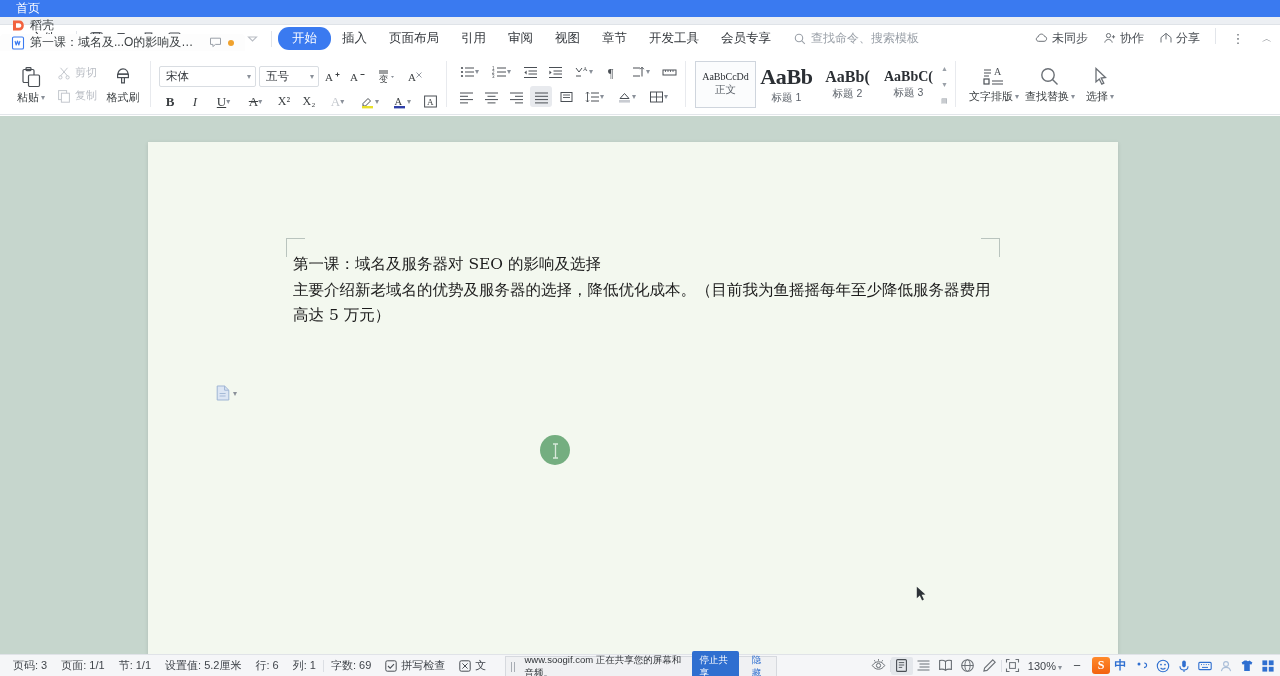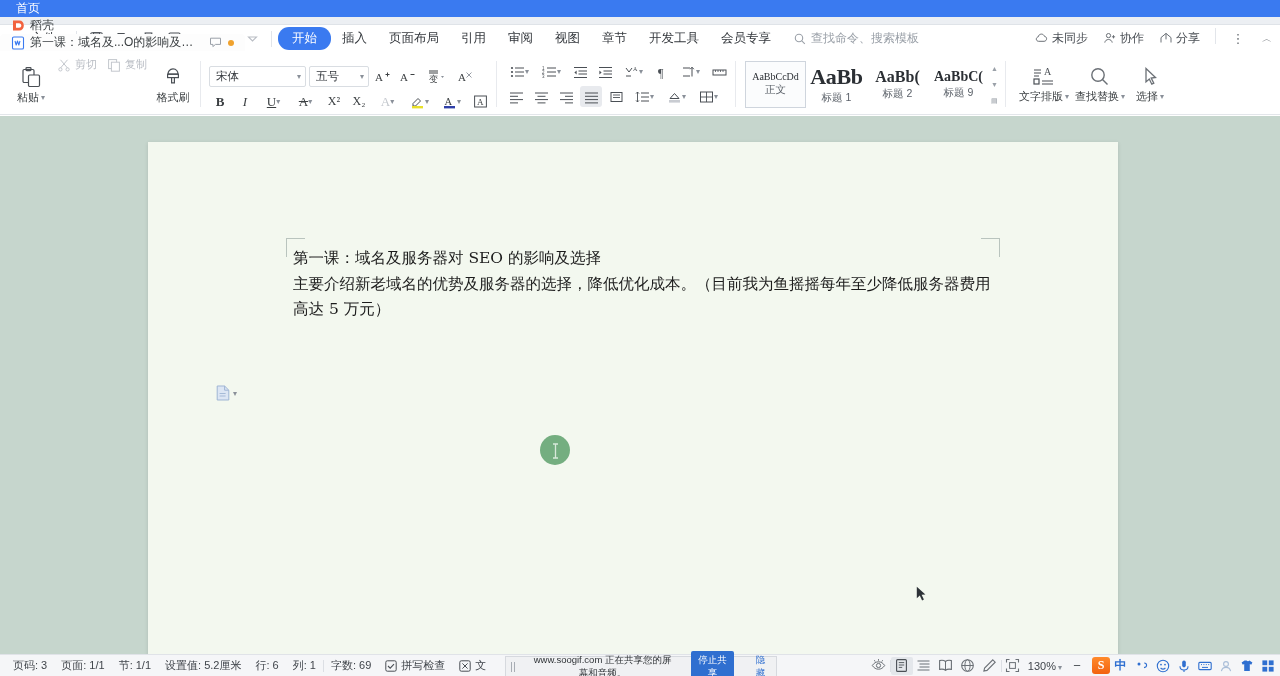--- a/index.html
+++ b/index.html
@@ -89,21 +89,21 @@
   }
   .rgroup { display: flex; align-items: stretch; padding: 0 5px; position: relative; }
   .rgroup + .rgroup::before {
     content:""; position:absolute; left:0; top:7px; bottom:7px; width:1px; background:#e8eaee;
   }
   .bigbtn {
     display: flex; flex-direction: column; align-items: center; justify-content: center;
     width: 44px; font-size: 11px; color: #3c4043; gap: 1px; padding-top:2px;
   }
   .bigbtn .lbl { display: flex; align-items: center; gap: 2px; font-size: 11px; }
-  .smallcol { display: flex; flex-direction: row; justify-content: center; gap: 2px; }
+  .smallcol { display: flex; flex-direction: column; justify-content: center; gap: 2px; }
   .smallbtn {
     display: flex; align-items: center; gap: 4px; font-size: 11px;
     color: #b9bdc4; padding: 2px 4px; height: 21px;
   }
   .fontrow { display: flex; align-items: center; gap: 3px; padding: 2px 0; }
   .fbox {
     height: 21px; border: 1px solid #d9dde2; background: #fff; border-radius: 2px;
     display: flex; align-items: center; justify-content: space-between;
     font-size: 11.5px; color: #33373c; padding: 0 4px 0 6px;
   }
@@ -139,21 +139,21 @@
   }
   .page {
     position: absolute; left: 148px; top: 26px; width: 970px; height: 533px;
     background: #f3f8ef;
     box-shadow: 0 1px 4px rgba(0,0,0,0.12);
   }
   .corner { position: absolute; width: 19px; height: 19px; }
   .corner.tl { left: 138px; top: 96px; border-left: 1px solid #b9c4be; border-top: 1px solid #b9c4be; }
   .corner.tr { right: 118px; top: 96px; border-right: 1px solid #b9c4be; border-top: 1px solid #b9c4be; }
   .doctext {
-    position: absolute; left: 145px; top: 104px; right: 122px;
+    position: absolute; left: 145px; top: 110px; right: 122px;
     font-family: "DejaVu Serif", "Liberation Serif", serif;
     font-size: 15.5px; color: #1c1c1c; line-height: 25.5px;
   }
   .doctext p { margin: 0; }
   .paste-badge {
     position: absolute; left: 68px; top: 243px; display: flex; align-items: center; gap: 3px;
   }
   .cursor-ring {
     position: absolute; left: 392px; top: 293px; width: 30px; height: 30px;
     border-radius: 50%; background: #6aa877; opacity: 0.92;
@@ -173,23 +173,22 @@
   .sdiv { width: 1px; height: 12px; background: #dcdfe4; }
   .status-right { margin-left: auto; display: flex; align-items: center; gap: 0; padding-right: 2px;}
   .vbtn { width: 22px; height: 18px; display:flex; align-items:center; justify-content:center;}
   .vbtn.sel { background: #e4e7eb; border-radius: 2px; }
   .zoomtxt { font-size: 11px; color: #40454b; display:flex; align-items:flex-end; gap:2px; padding:0 4px;}
 
   
   .share-toast {
     position: absolute; left: 505px; bottom: 0px; height: 20px; width: 272px;
     background: #f0f1f3; border: 1px solid #d6d9de; border-bottom: none;
-    display: flex; align-items: center; gap: 16px; padding: 0 5px; font-size: 9.5px; color: #2f3337;
+    display: flex; align-items: center; gap: 10px; padding: 0 5px; font-size: 9.5px; color: #2f3337;
     z-index: 5;
-    text-align: center;
   }
   .grip { display: flex; gap: 1.5px; }
   .grip i { display:block; width: 1px; height: 10px; background: #a8adb4; }
   .share-btn {
     background: #2f6fd0; color: #fff; font-size: 9.5px; border-radius: 2px;
     padding: 2.5px 7px; margin-left: auto;
   }
   .share-hide { color: #2f6fd0; font-size: 9.5px; padding: 0 3px; }
 
   
@@ -646,21 +645,21 @@
       <div class="style-card">
         <span class="style-prev h1">AaBb</span>
         <span class="style-name">标题 1</span>
       </div>
       <div class="style-card">
         <span class="style-prev h2">AaBb(</span>
         <span class="style-name">标题 2</span>
       </div>
       <div class="style-card">
         <span class="style-prev h3">AaBbC(</span>
-        <span class="style-name">标题 9</span>
+        <span class="style-name">标题 3</span>
       </div>
       <div class="style-scroll">
         <span>▲</span>
         <span>▼</span>
         <span>▤</span>
       </div>
     </div>
   </div>
 
   <div class="rgroup" style="padding-left:12px;">

